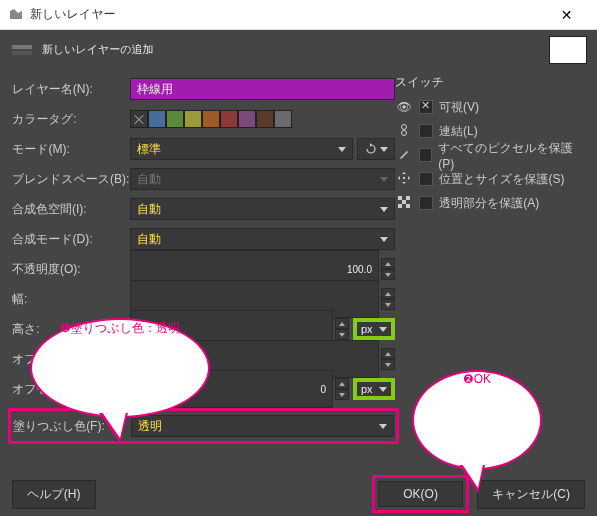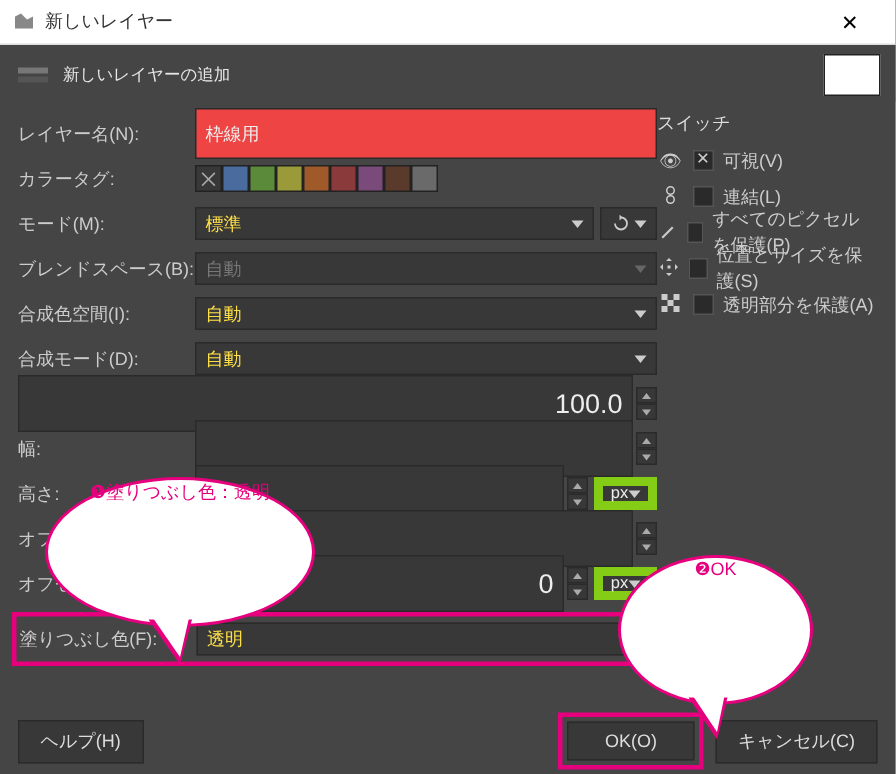--- a/index.html
+++ b/index.html
@@ -11,38 +11,38 @@
 .content{background:#454545;height:486px;color:#ccc;font-size:12px;position:relative}
 .header{height:38px;display:flex;align-items:center;padding:6px 10px;background:#454545}
 .header-icon{width:24px;height:20px;margin-right:8px}
 .header-title{font-size:11px;color:#e8e8e8}
 .preview-swatch{width:38px;height:28px;background:#fff;border:1px solid #222;position:absolute;right:10px;top:6px}
 .form-area{padding:6px 12px 0 12px;display:flex;}
 .left-col{flex:1}
 .right-col{width:190px}
 .row{display:flex;align-items:center;height:30px}
 .row-label{width:118px;color:#ccc;font-size:12px}
-.text-input{flex:1;background:#ef4444;border:1px solid #2a2a2a;color:#eee;padding:3px 6px;font-size:12px;height:34px}
+.text-input{flex:1;background:#a21caf;border:1px solid #2a2a2a;color:#eee;padding:3px 6px;font-size:12px;height:22px}
 .color-tags{display:flex;gap:0;align-items:center}
 .tag{width:18px;height:18px;border:1px solid #222}
 .tag.x{background:#383838;position:relative}
 .tag.x::before,.tag.x::after{content:"";position:absolute;background:#aaa;top:8px;left:2px;width:12px;height:1px}
 .tag.x::before{transform:rotate(45deg)}
 .tag.x::after{transform:rotate(-45deg)}
 .select{flex:1;background:#383838;border:1px solid #2a2a2a;color:#fde047;padding:3px 6px;font-size:12px;height:22px;display:flex;align-items:center;justify-content:space-between;cursor:pointer}
 .select.disabled{color:#777}
 .chev{border-left:4px solid transparent;border-right:4px solid transparent;border-top:5px solid #ccc}
 .select.disabled .chev{border-top-color:#666}
 .reset-btn{width:38px;height:22px;margin-left:4px;background:#383838;border:1px solid #2a2a2a;display:flex;align-items:center;justify-content:center;cursor:pointer}
-.num-input{flex:1;background:#383838;border:1px solid #2a2a2a;color:#eee;padding:3px 6px;font-size:18px;height:38px;text-align:right}
+.num-input{flex:1;background:#383838;border:1px solid #2a2a2a;color:#eee;padding:3px 6px;font-size:10px;height:38px;text-align:right}
 .spinner{width:14px;height:22px;display:flex;flex-direction:column;margin-left:2px}
 .spin-btn{flex:1;background:#383838;border:1px solid #2a2a2a;display:flex;align-items:center;justify-content:center;cursor:pointer}
 .spin-up{border-left:3px solid transparent;border-right:3px solid transparent;border-bottom:4px solid #aaa}
 .spin-dn{border-left:3px solid transparent;border-right:3px solid transparent;border-top:4px solid #aaa}
-.unit-select{width:42px;height:22px;margin-left:4px;background:#383838;border:6px solid #84cc16;color:#eee;padding:2px 4px;font-size:11px;display:flex;align-items:center;justify-content:center;cursor:pointer}
+.unit-select{width:42px;height:22px;margin-left:4px;background:#383838;border:4px solid #84cc16;color:#eee;padding:2px 4px;font-size:11px;display:flex;align-items:center;justify-content:space-between;cursor:pointer}
 .switch-title{color:#ddd;font-size:12px;margin-bottom:4px}
 .switch-row{display:flex;align-items:center;height:24px;gap:6px}
 .switch-icon{width:18px;text-align:center;color:#ccc}
 .checkbox{width:14px;height:14px;background:#2a2a2a;border:1px solid #555;cursor:pointer}
 .checkbox.checked{background:#2a2a2a;position:relative}
 .checkbox.checked::after{content:"✕";position:absolute;top:-2px;left:1px;font-size:11px;color:#ccc}
 .switch-label{color:#ccc;font-size:12px}
 .highlight-box{border:3px solid #e6007e;padding:2px;margin:4px -4px}
 .footer{position:absolute;bottom:0;left:0;right:0;height:44px;display:flex;align-items:center;padding:0 12px;gap:8px}
 .btn{background:#383838;border:1px solid #2a2a2a;color:#ddd;padding:5px 14px;font-size:12px;cursor:pointer}
@@ -137,20 +137,21 @@
 
       <div class="row">
         <div class="row-label">合成モード(D):</div>
         <div class="select">
             <span>自動</span>
             <span class="chev"></span>
           </div>
       </div>
 
       <div class="row">
+        <div class="row-label">不透明度(O):</div>
         <input class="num-input" value="100.0" style="">
         <div class="spinner">
           <div class="spin-btn">
               <span class="spin-up"></span>
             </div>
           <div class="spin-btn">
               <span class="spin-dn"></span>
             </div>
         </div>
       </div>

